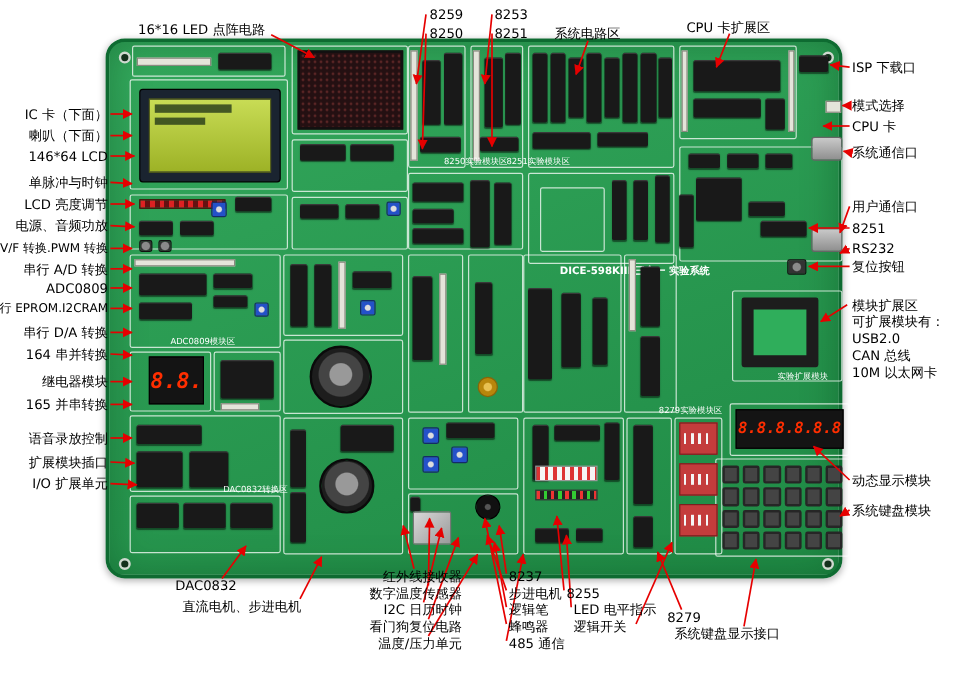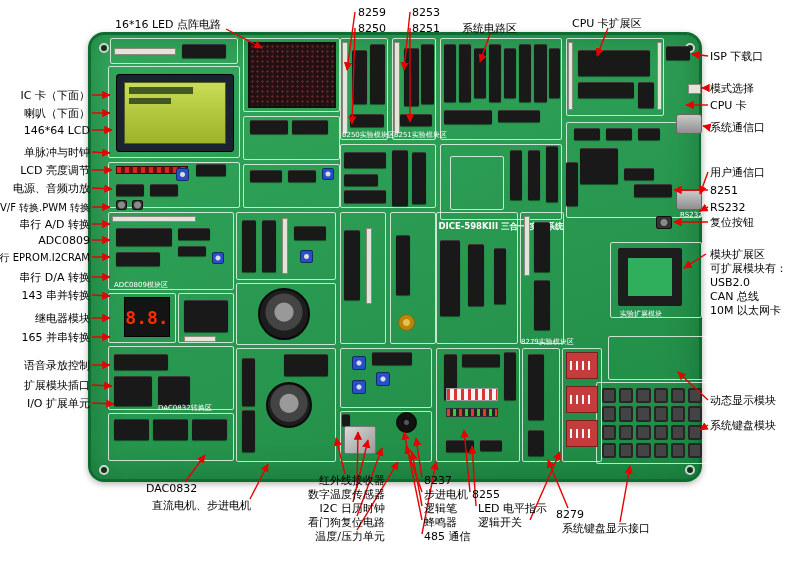--- a/index.html
+++ b/index.html
@@ -18,28 +18,28 @@
   .gold{border-radius:50%;background:radial-gradient(circle,#e8c050 0 3px,#b8860b 4px);border:1px solid #8a6508;}
   .dip{background:repeating-linear-gradient(90deg,#f5f5f5 0 2px,#c43c3c 2px 6px) center / 80% 9px no-repeat,#c43c3c;border:1px solid #7a1f1f;}
   .diph{background:repeating-linear-gradient(90deg,#d33 0 3px,#f5f5f5 3px 7px);border:1px solid #999;}
   .leds{background:repeating-linear-gradient(90deg,#e33 0 3px,#222 3px 6px,#3c3 6px 9px,#222 9px 12px);border:1px solid #333;}
   .ledrow{background:repeating-linear-gradient(90deg,#d22 0 4px,#611 4px 8px);border:1px solid #400;}
   .dotm{background-color:#241012;background-image:radial-gradient(#5a2525 1.1px,transparent 1.4px);background-size:5px 5px;border:2px solid #111;}
   .lcdf{background:#1a2430;border:1px solid #000;border-radius:3px;}
   .lcds{background:linear-gradient(180deg,#c8dc55,#9db226);border:1px solid #55601a;}
   .lcdt{background:rgba(20,40,20,.72);}
   .seg{background:#141414;border:1px solid #000;color:#ff2e00;display:flex;align-items:center;justify-content:center;
-       font-family:"DejaVu Sans Mono",monospace;font-weight:bold;}
+       font-family:"DejaVu Sans Mono",monospace;font-weight:bold;font-style:italic;}
   .motor{border-radius:50%;background:radial-gradient(circle at 50% 46%,#999 0 9px,#444 10px 18px,#1d1d1d 19px);border:2px solid #0a0a0a;}
   .db9{background:linear-gradient(#c9c9c9,#8f8f8f);border:1px solid #666;border-radius:3px;}
   .rstbtn{background:radial-gradient(circle,#8a8a8a 3px,#333 4px);border:1px solid #111;border-radius:2px;}
   .plcc{border:10px solid #1d1d1d;background:#2fae5b;border-radius:2px;}
   .metal{background:linear-gradient(135deg,#d8d8d8,#9a9a9a);border:1px solid #777;border-radius:2px;}
   .buzzer{border-radius:50%;background:radial-gradient(circle at 50% 50%,#555 2px,#111 3px);border:1px solid #000;}
-  .silk{color:#fff;font-size:7px;line-height:8px;white-space:nowrap;}
+  .silk{color:#fff;font-size:7px;line-height:8px;white-space:nowrap;margin-left:28px;}
   .silkm{font-size:8.5px;font-weight:bold;text-align:center;}
   .keypad{display:grid;grid-template-columns:repeat(6,1fr);gap:3px;padding:4px;}
   .key{background:#444;border:2px solid #262626;border-radius:2px;min-height:12px;}
   .leaders{left:0;top:0;pointer-events:none;}
   .leaders line{stroke:#e60000;stroke-width:1.4;marker-end:url(#ah);}
   .co{position:absolute;font-size:11px;font-weight:normal;color:#000;white-space:nowrap;line-height:13px;}
   .co.r{text-align:right;}
   .co.sm{font-size:10px;}
 </style>
 </head>
@@ -219,20 +219,21 @@
   <div class="abs chip" style="left:446px;top:440px;width:28px;height:12px"></div>
   <div class="abs chip" style="left:480px;top:440px;width:22px;height:11px"></div>
 
   <div class="abs chip" style="left:528px;top:354px;width:16px;height:66px"></div>
   <div class="abs chip" style="left:528px;top:430px;width:16px;height:26px"></div>
   <div class="abs dip" style="left:566px;top:352px;width:32px;height:27px"></div>
   <div class="abs dip" style="left:566px;top:386px;width:32px;height:27px"></div>
   <div class="abs dip" style="left:566px;top:420px;width:32px;height:27px"></div>
   <div class="abs silk" style="left:521px;top:338px">8279实验模块区</div>
 
+  <div class="abs seg" style="left:613px;top:341px;width:90px;height:33px;font-size:13px">8.8.8.8.8.8</div>
   <div class="abs keypad" style="left:598px;top:384px;width:108px;height:78px">
     <i class="key"></i>
       <i class="key"></i>
       <i class="key"></i>
       <i class="key"></i>
       <i class="key"></i>
       <i class="key"></i>
     <i class="key"></i>
       <i class="key"></i>
       <i class="key"></i>
@@ -328,21 +329,21 @@
   <div class="co r" style="right:710px;top:107px">喇叭（下面）</div>
   <div class="co r" style="right:710px;top:124px">146*64 LCD</div>
   <div class="co r" style="right:710px;top:146px">单脉冲与时钟</div>
   <div class="co r" style="right:710px;top:164px">LCD 亮度调节</div>
   <div class="co r" style="right:710px;top:182px">电源、音频功放</div>
   <div class="co r sm" style="right:710px;top:201px">V/F 转换.PWM 转换</div>
   <div class="co r" style="right:710px;top:218px">串行 A/D 转换</div>
   <div class="co r" style="right:710px;top:234px">ADC0809</div>
   <div class="co r sm" style="right:710px;top:251px">串行 EPROM.I2CRAM</div>
   <div class="co r" style="right:710px;top:271px">串行 D/A 转换</div>
-  <div class="co r" style="right:710px;top:289px">143 串并转换</div>
+  <div class="co r" style="right:710px;top:289px">164 串并转换</div>
   <div class="co r" style="right:710px;top:312px">继电器模块</div>
   <div class="co r" style="right:710px;top:331px">165 并串转换</div>
   <div class="co r" style="right:710px;top:359px">语音录放控制</div>
   <div class="co r" style="right:710px;top:379px">扩展模块插口</div>
   <div class="co r" style="right:710px;top:397px">I/O 扩展单元</div>
 
   <div class="co" style="left:710px;top:50px">ISP 下载口</div>
   <div class="co" style="left:710px;top:82px">模式选择</div>
   <div class="co" style="left:710px;top:99px">CPU 卡</div>
   <div class="co" style="left:710px;top:121px">系统通信口</div>

